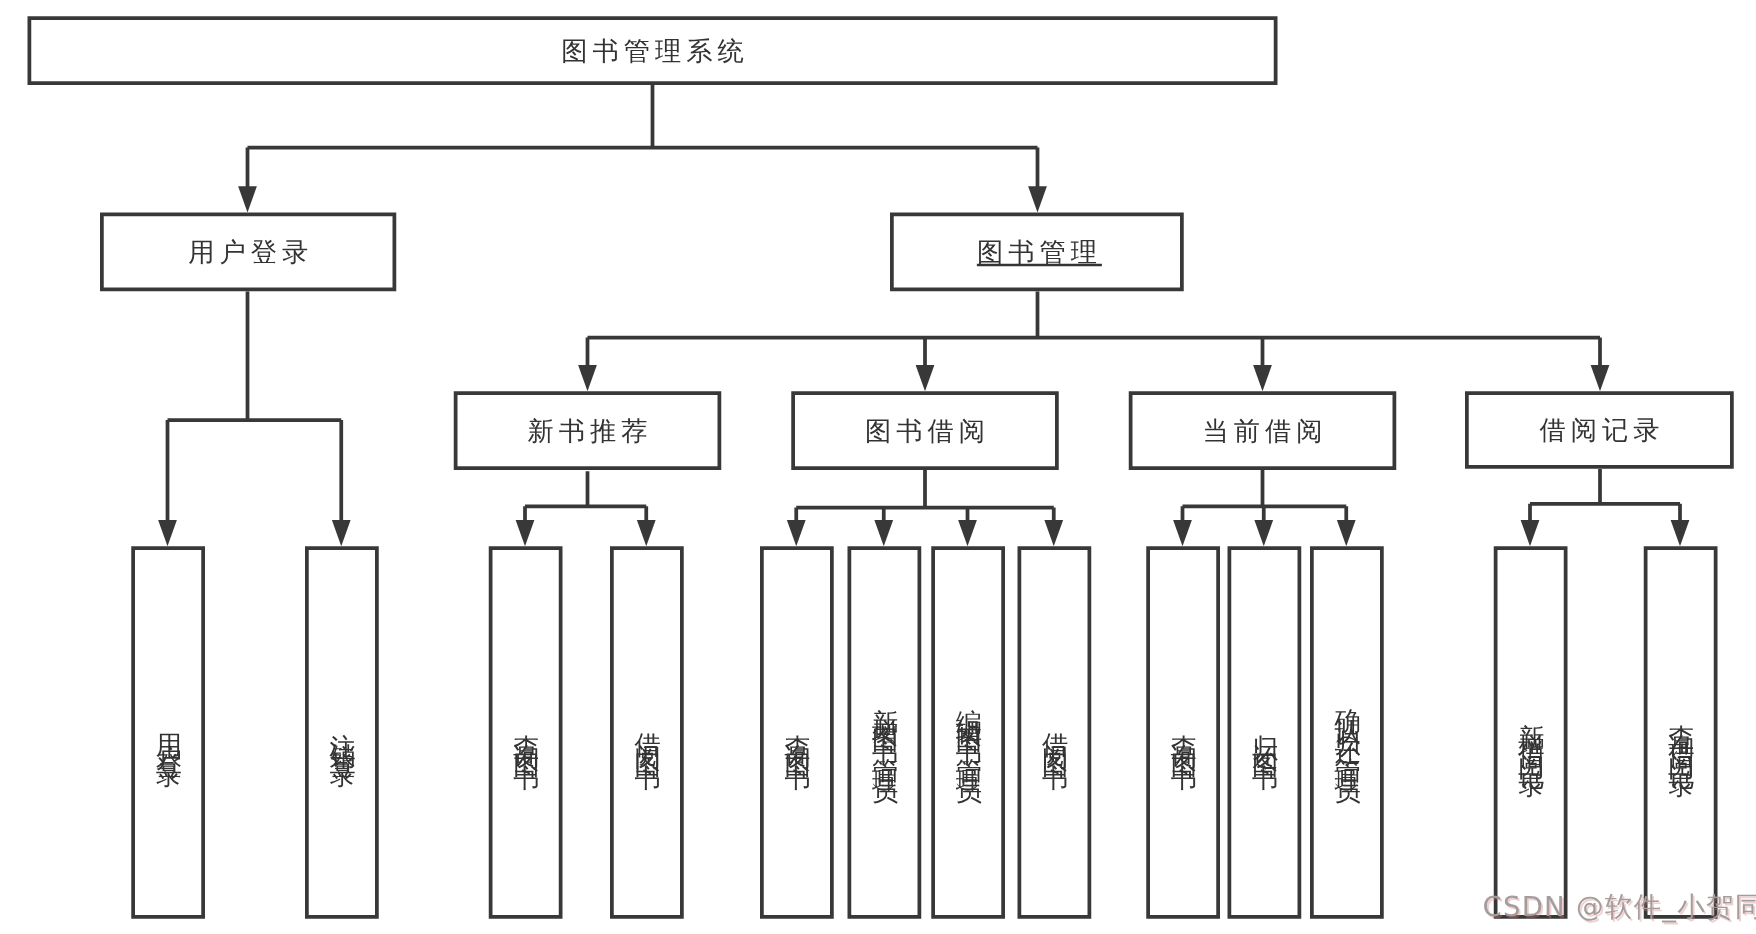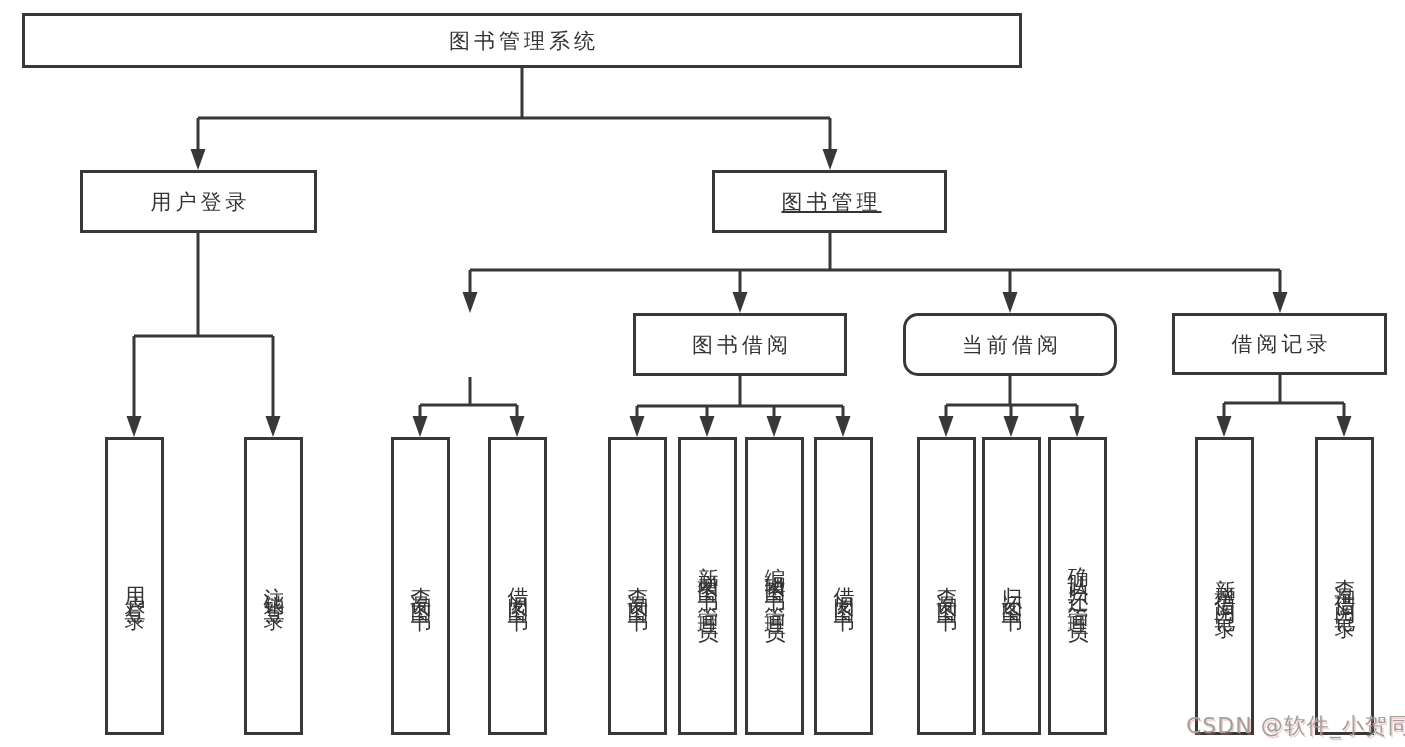--- a/index.html
+++ b/index.html
@@ -84,24 +84,27 @@
     <span>图书管理系统</span>
   </div>
 
   <div class="node hnode" style="left:80px;top:170px;width:237px;height:63px;">
     <span>用户登录</span>
   </div>
   <div class="node hnode" style="left:712px;top:170px;width:235px;height:63px;text-decoration:underline;">
     <span>图书管理</span>
   </div>
 
+  <div class="node hnode" style="left:363px;top:313px;width:214px;height:63px;">
+    <span>新书推荐</span>
+  </div>
   <div class="node hnode" style="left:633px;top:313px;width:214px;height:63px;">
     <span>图书借阅</span>
   </div>
-  <div class="node hnode" style="left:903px;top:313px;width:214px;height:63px;border-radius:15px;">
+  <div class="node hnode" style="left:903px;top:313px;width:214px;height:63px;">
     <span>当前借阅</span>
   </div>
   <div class="node hnode" style="left:1172px;top:313px;width:215px;height:62px;">
     <span>借阅记录</span>
   </div>
 
   <div class="node vnode" style="left:105px;">
     <span class="vlabel">用户登录</span>
   </div>
   <div class="node vnode" style="left:244px;">

